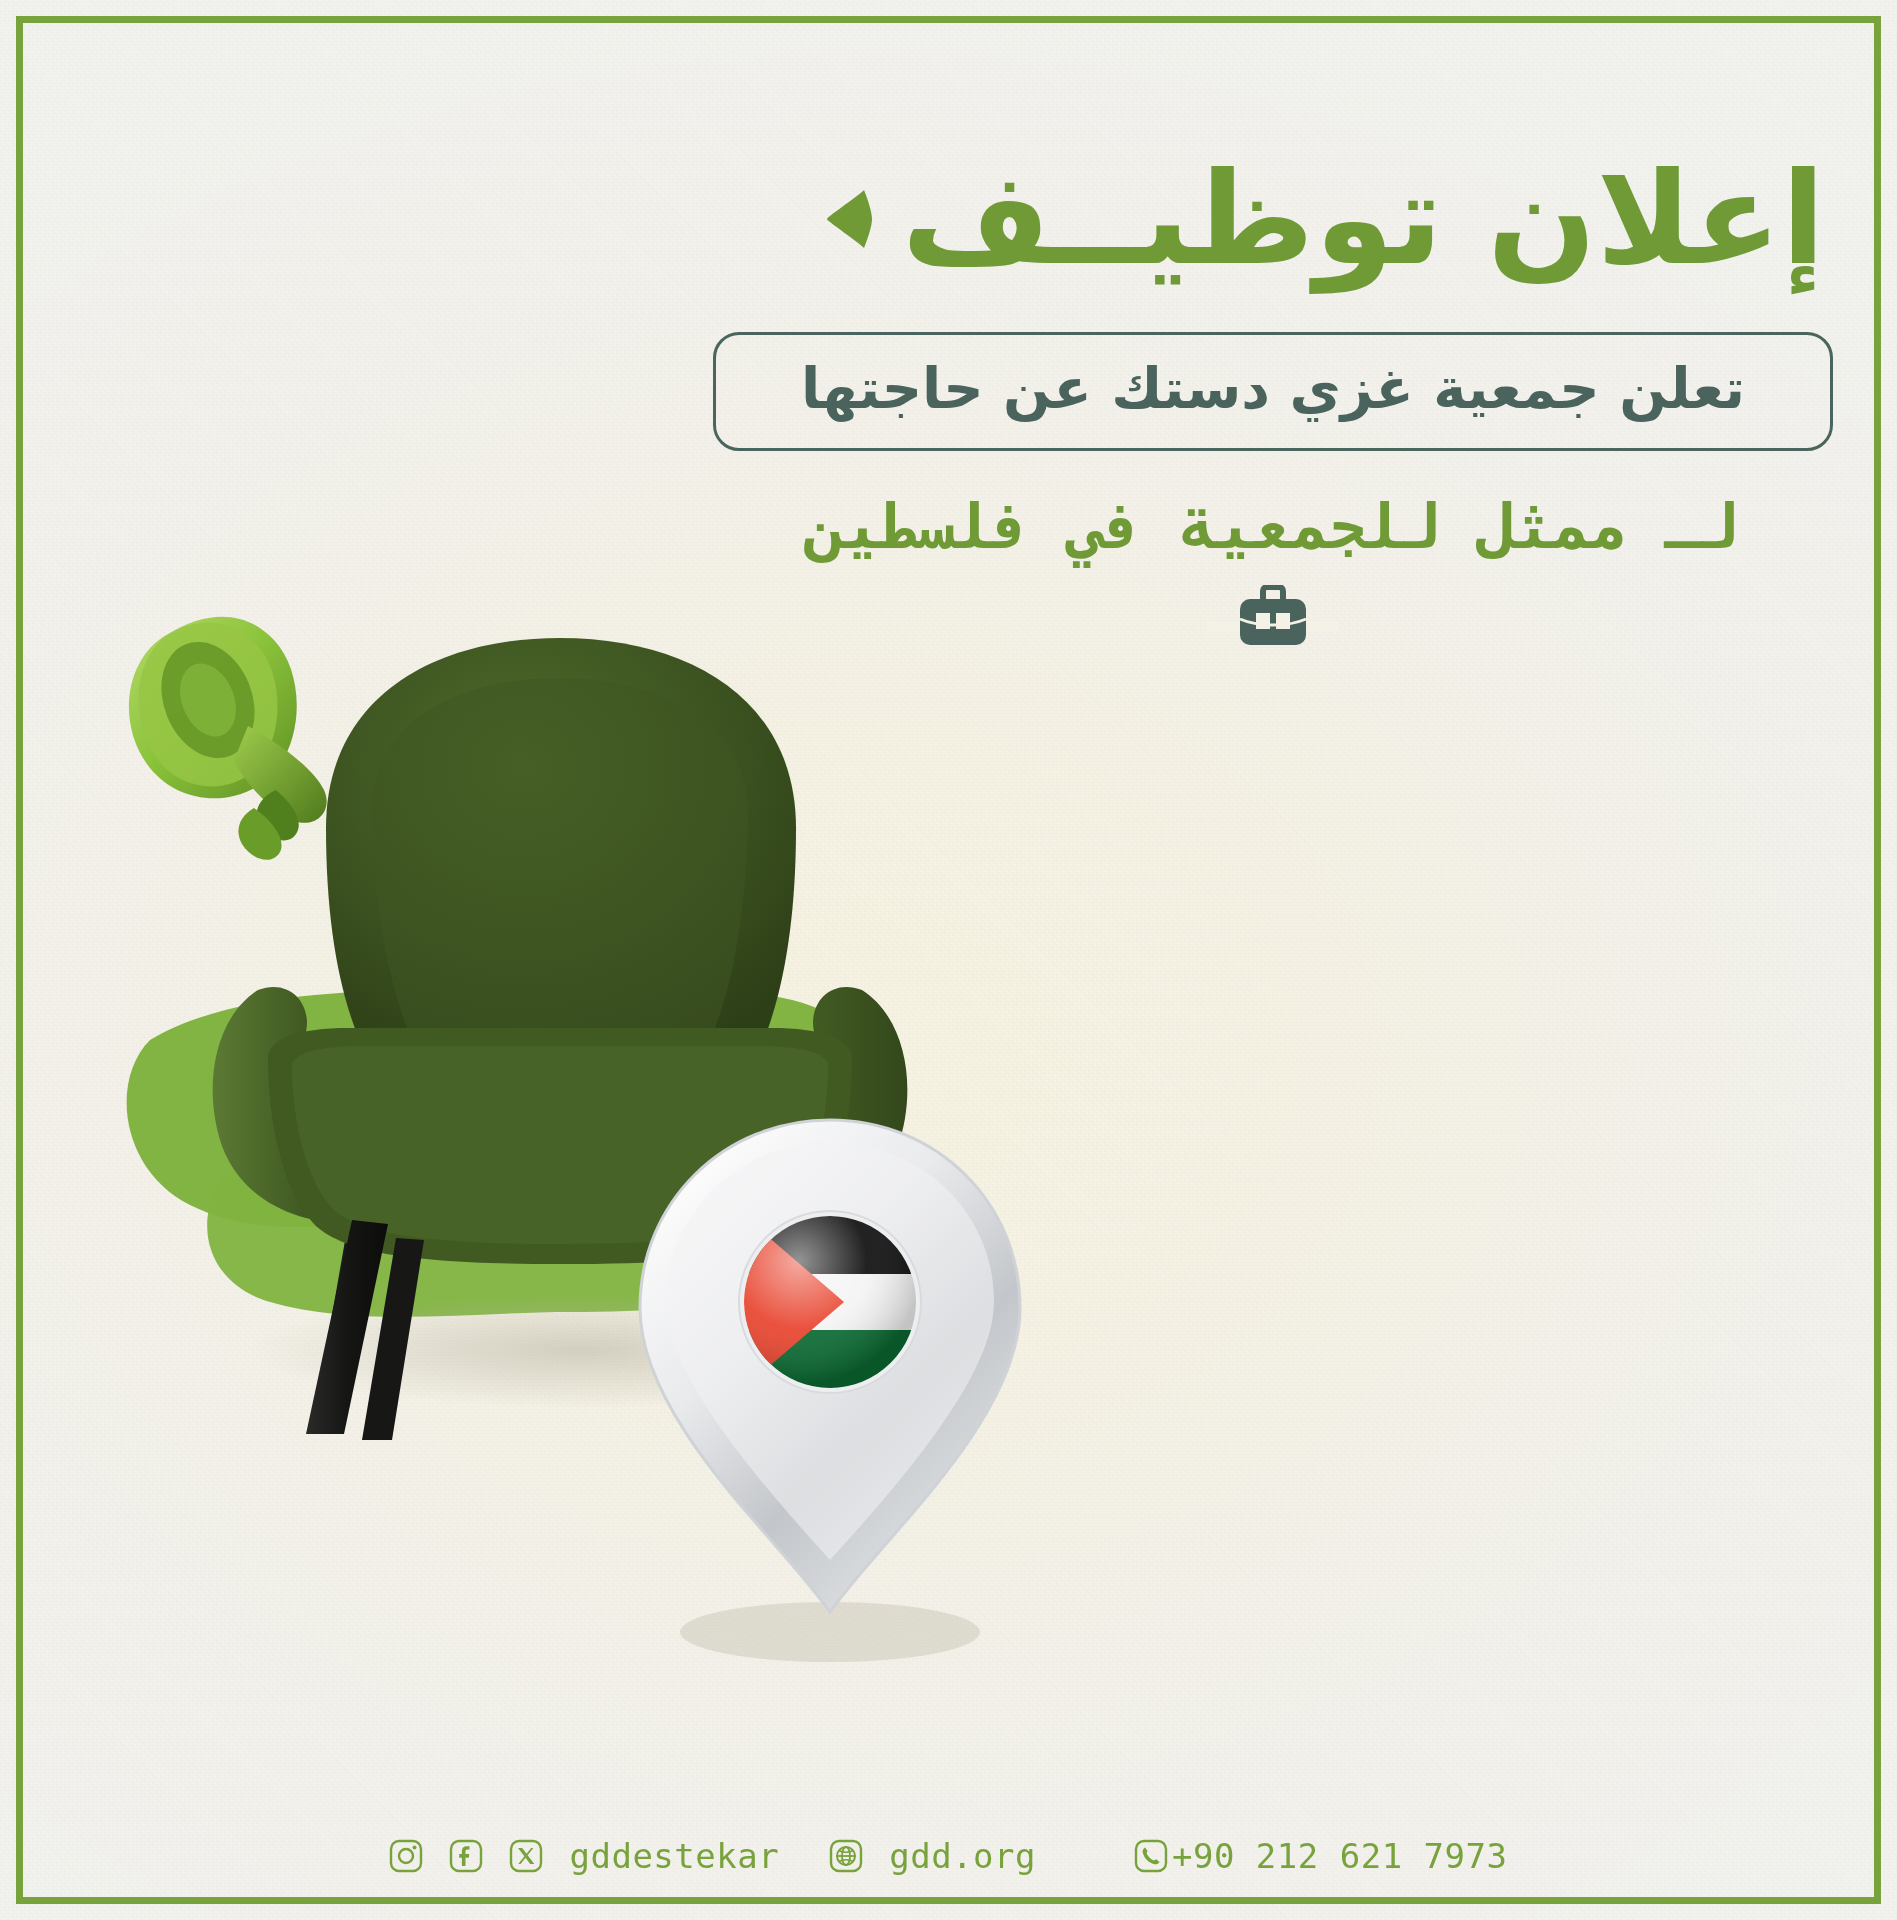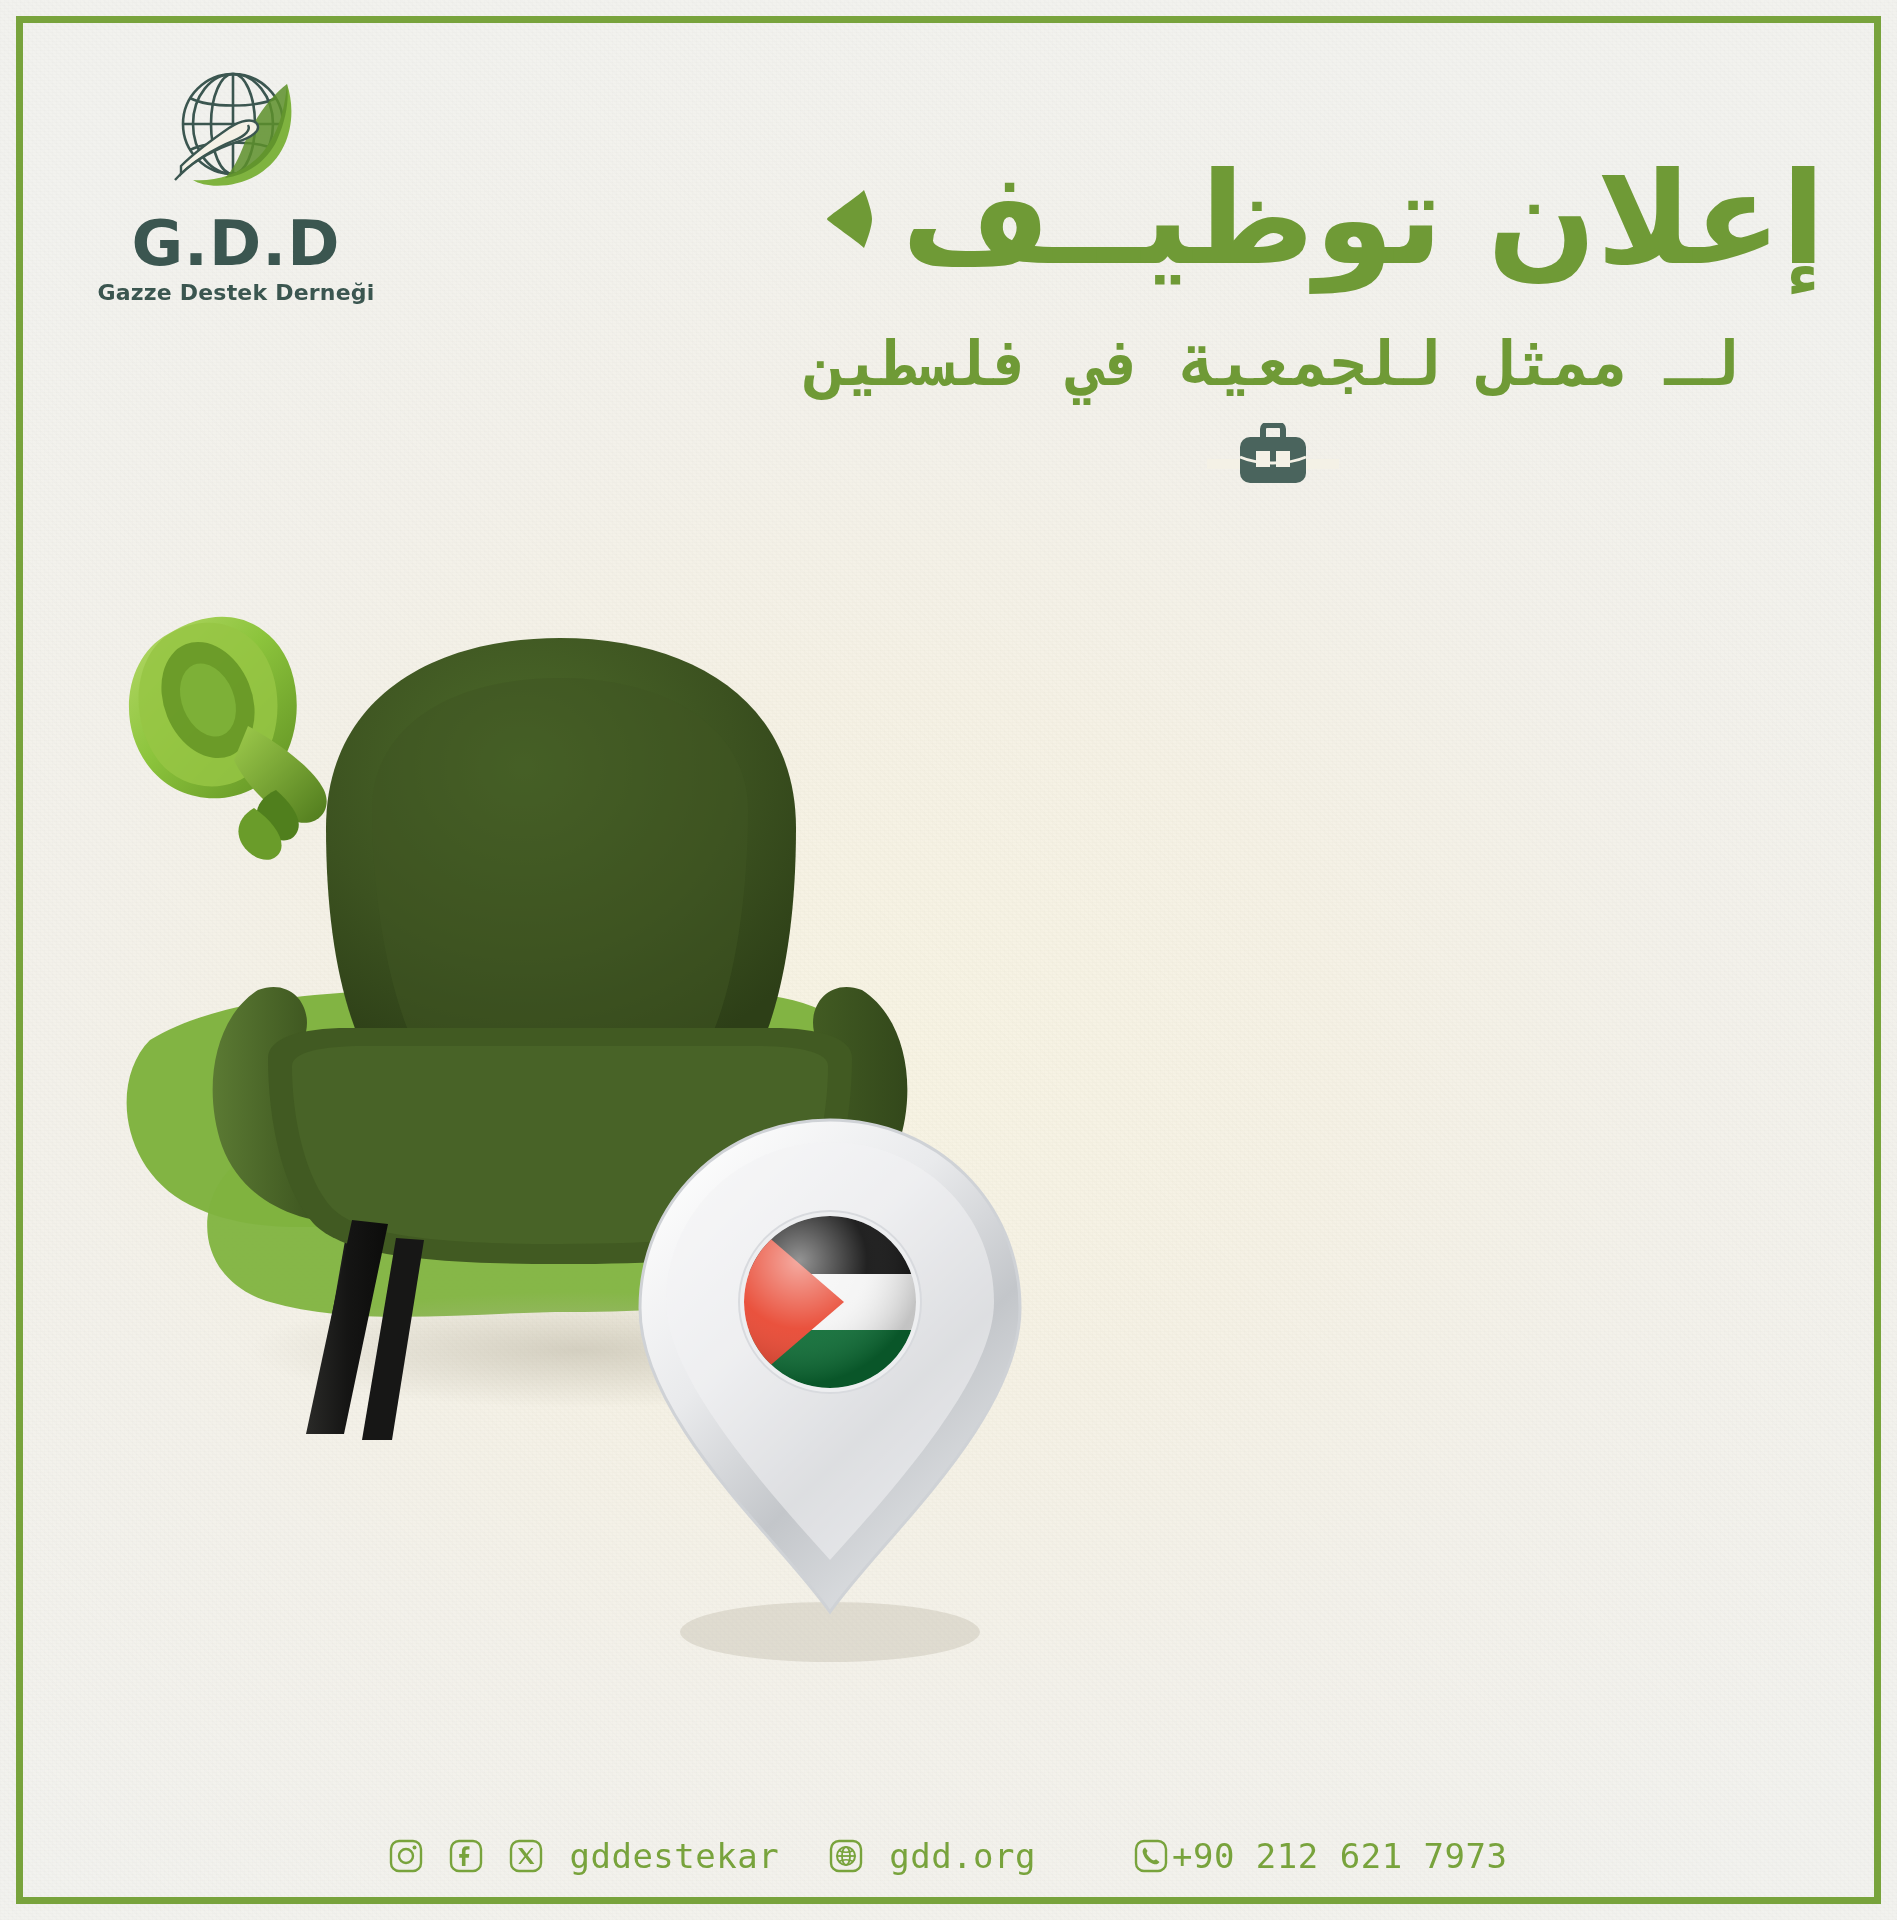--- a/index.html
+++ b/index.html
@@ -284,50 +284,33 @@
           </g>
           <circle cx="0" cy="0" r="86" fill="url(#flagGloss)"></circle>
           <circle cx="0" cy="0" r="88" fill="none" stroke="#ffffff" stroke-opacity=".55" stroke-width="4"></circle>
         </g>
       </g>
     </svg>
   </div>
 
   <div class="frame"></div>
 
-  <div class="logo">
-    <svg class="logo-mark" viewBox="0 0 190 150">
-      <g fill="none" stroke="#3b5650" stroke-width="2.6">
-        <circle cx="92" cy="62" r="50"></circle>
-        <ellipse cx="92" cy="62" rx="22" ry="50"></ellipse>
-        <ellipse cx="92" cy="62" rx="40" ry="50"></ellipse>
-        <line x1="42" y1="62" x2="142" y2="62"></line>
-        <path d="M49,36 C68,46 116,46 135,36"></path>
-        <path d="M49,88 C68,78 116,78 135,88"></path>
-        <line x1="92" y1="12" x2="92" y2="112"></line>
-      </g>
-      <path d="M146,22 C156,52 150,92 118,112 C94,127 64,126 52,118 C74,120 104,112 122,90 C140,68 144,42 146,22 Z" fill="#7fb33f"></path>
-      <path d="M146,22 C130,34 112,58 104,80 C98,96 92,108 84,116 C104,114 126,100 136,78 C146,56 148,36 146,22 Z" fill="#5d8f2a" opacity=".85"></path>
-      <path d="M40,112 C54,98 76,86 96,80 C112,75 120,68 116,62 C112,56 100,58 88,66
-               C72,77 52,92 40,104 Z" fill="#f4f1e6" stroke="#3b5650" stroke-width="2.4"></path>
-      <path d="M34,118 C50,100 74,86 94,78 C104,74 110,68 107,63" fill="none" stroke="#3b5650" stroke-width="2.4"></path>
-    </svg>
-    <div class="logo-initials">G.D.D</div>
-    <div class="logo-sub">Gazze Destek Derneği</div>
-  </div>
 
   <div class="content">
 
     <div class="title-row">
       <div class="main-title">إعلان توظيــف</div>
       <svg class="title-chevron" viewBox="0 0 54 66">
         <path d="M42,4 C46,14 50,26 50,33 C50,40 46,52 42,62 C36,56 18,44 8,36 C4,33 4,33 8,30 C18,22 36,10 42,4 Z" fill="#6f9a36"></path>
       </svg>
     </div>
 
+    <div class="pill">
+      <div class="pill-text">تعلن جمعية غزي دستك عن حاجتها</div>
+    </div>
 
     <div class="green-line">لـ ممثل للجمعية في فلسطين</div>
 
     <div class="pill-group">
       <div class="notch-mask"></div>
       <div class="notch-icon">
         <svg width="74" height="64" viewBox="0 0 74 64">
           <rect x="27" y="2" width="20" height="16" rx="4" fill="none" stroke="#4a645d" stroke-width="6"></rect>
           <rect x="4" y="14" width="66" height="46" rx="10" fill="#4a645d"></rect>
           <path d="M4,34 C22,42 52,42 70,34" fill="none" stroke="#f4f1e6" stroke-width="3"></path>

